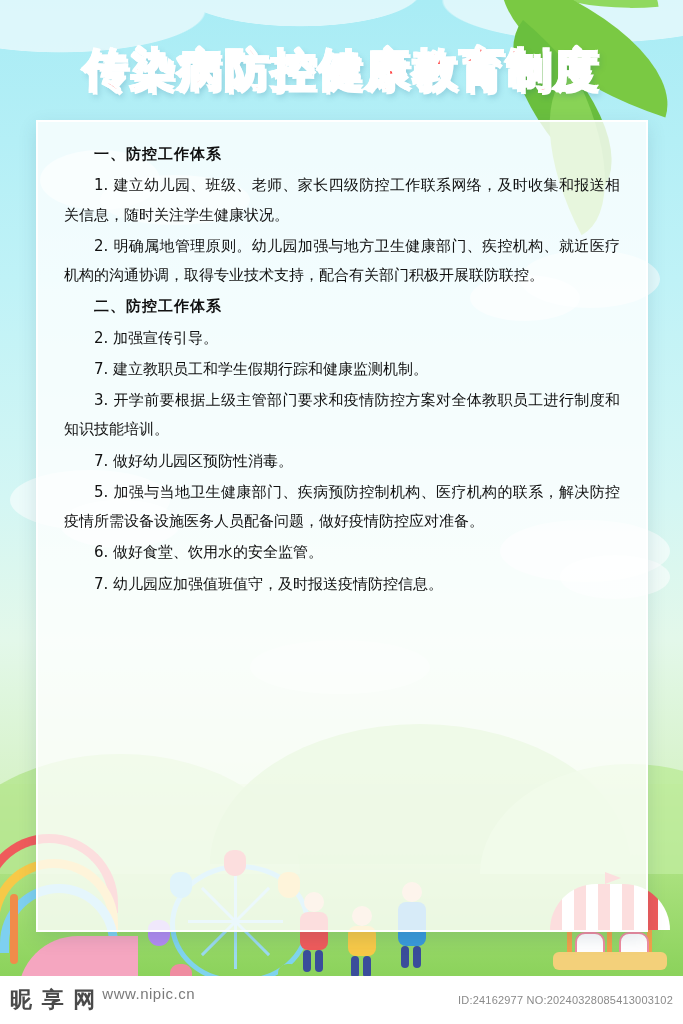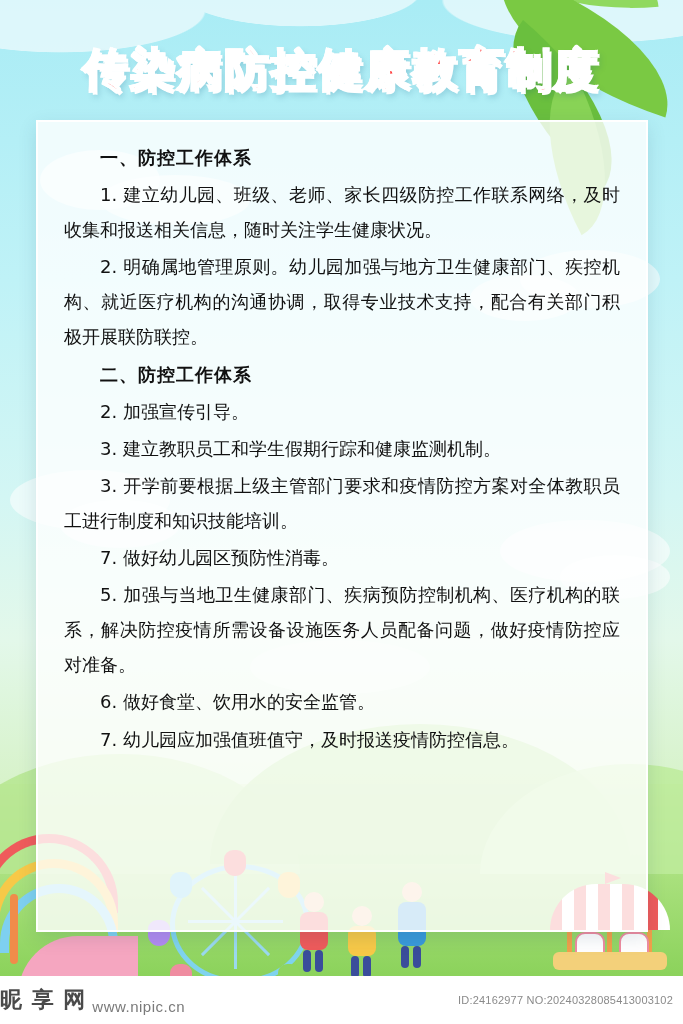--- a/index.html
+++ b/index.html
@@ -94,32 +94,32 @@
     background:rgba(255,255,255,.80);
     border:2px solid rgba(255,255,255,.95);
     box-shadow:0 6px 18px rgba(0,60,90,.12);
     z-index:4;
     padding:18px 26px 10px 26px;
     box-sizing:border-box;
     overflow:hidden;
   }
   .para{
     font-family:"DejaVu Sans","Liberation Sans",sans-serif;
-    font-size:18px;
+    font-size:15px;
     line-height:1.95;
     color:#111111;
     margin:0 0 2px 0;
     text-align:justify;
     text-indent:2em;
   }
   .para.heading{font-weight:bold;letter-spacing:1px;}
   
   .footer{position:absolute;left:0;bottom:0;width:683px;height:48px;background:#ffffff;z-index:6;
     display:flex;align-items:center;}
-  .logo{display:flex;align-items:flex-end;gap:6px;}
+  .logo{display:flex;align-items:flex-start;gap:6px;margin-left:10px;}
   .logo-mark{
     font-family:"DejaVu Sans","Liberation Sans",sans-serif;
     font-size:22px;font-weight:bold;color:#4a4a4a;letter-spacing:1px;
   }
   .logo-url{font-size:15px;color:#7a7a7a;letter-spacing:.5px;}
   .footer-id{
     position:absolute;right:10px;top:50%;transform:translateY(-50%);
     font-size:11px;color:#8a8a8a;letter-spacing:.2px;
   }
 </style>
@@ -205,21 +205,21 @@
 <div class="title-wrap">
   <div class="title">传染病防控健康教育制度</div>
 </div>
 
 <div class="panel">
   <p class="para heading">一、防控工作体系</p>
   <p class="para">1. 建立幼儿园、班级、老师、家长四级防控工作联系网络，及时收集和报送相关信息，随时关注学生健康状况。</p>
   <p class="para">2. 明确属地管理原则。幼儿园加强与地方卫生健康部门、疾控机构、就近医疗机构的沟通协调，取得专业技术支持，配合有关部门积极开展联防联控。</p>
   <p class="para heading">二、防控工作体系</p>
   <p class="para">2. 加强宣传引导。</p>
-  <p class="para">3. 建立教职员工和学生假期行踪和健康监测机制。</p>
+  <p class="para">7. 建立教职员工和学生假期行踪和健康监测机制。</p>
   <p class="para">3. 开学前要根据上级主管部门要求和疫情防控方案对全体教职员工进行制度和知识技能培训。</p>
   <p class="para">7. 做好幼儿园区预防性消毒。</p>
   <p class="para">5. 加强与当地卫生健康部门、疾病预防控制机构、医疗机构的联系，解决防控疫情所需设备设施医务人员配备问题，做好疫情防控应对准备。</p>
   <p class="para">6. 做好食堂、饮用水的安全监管。</p>
   <p class="para">7. 幼儿园应加强值班值守，及时报送疫情防控信息。</p>
 </div>
 
 <div class="footer">
   <div class="logo">
     <span class="logo-mark">昵 享 网</span>

